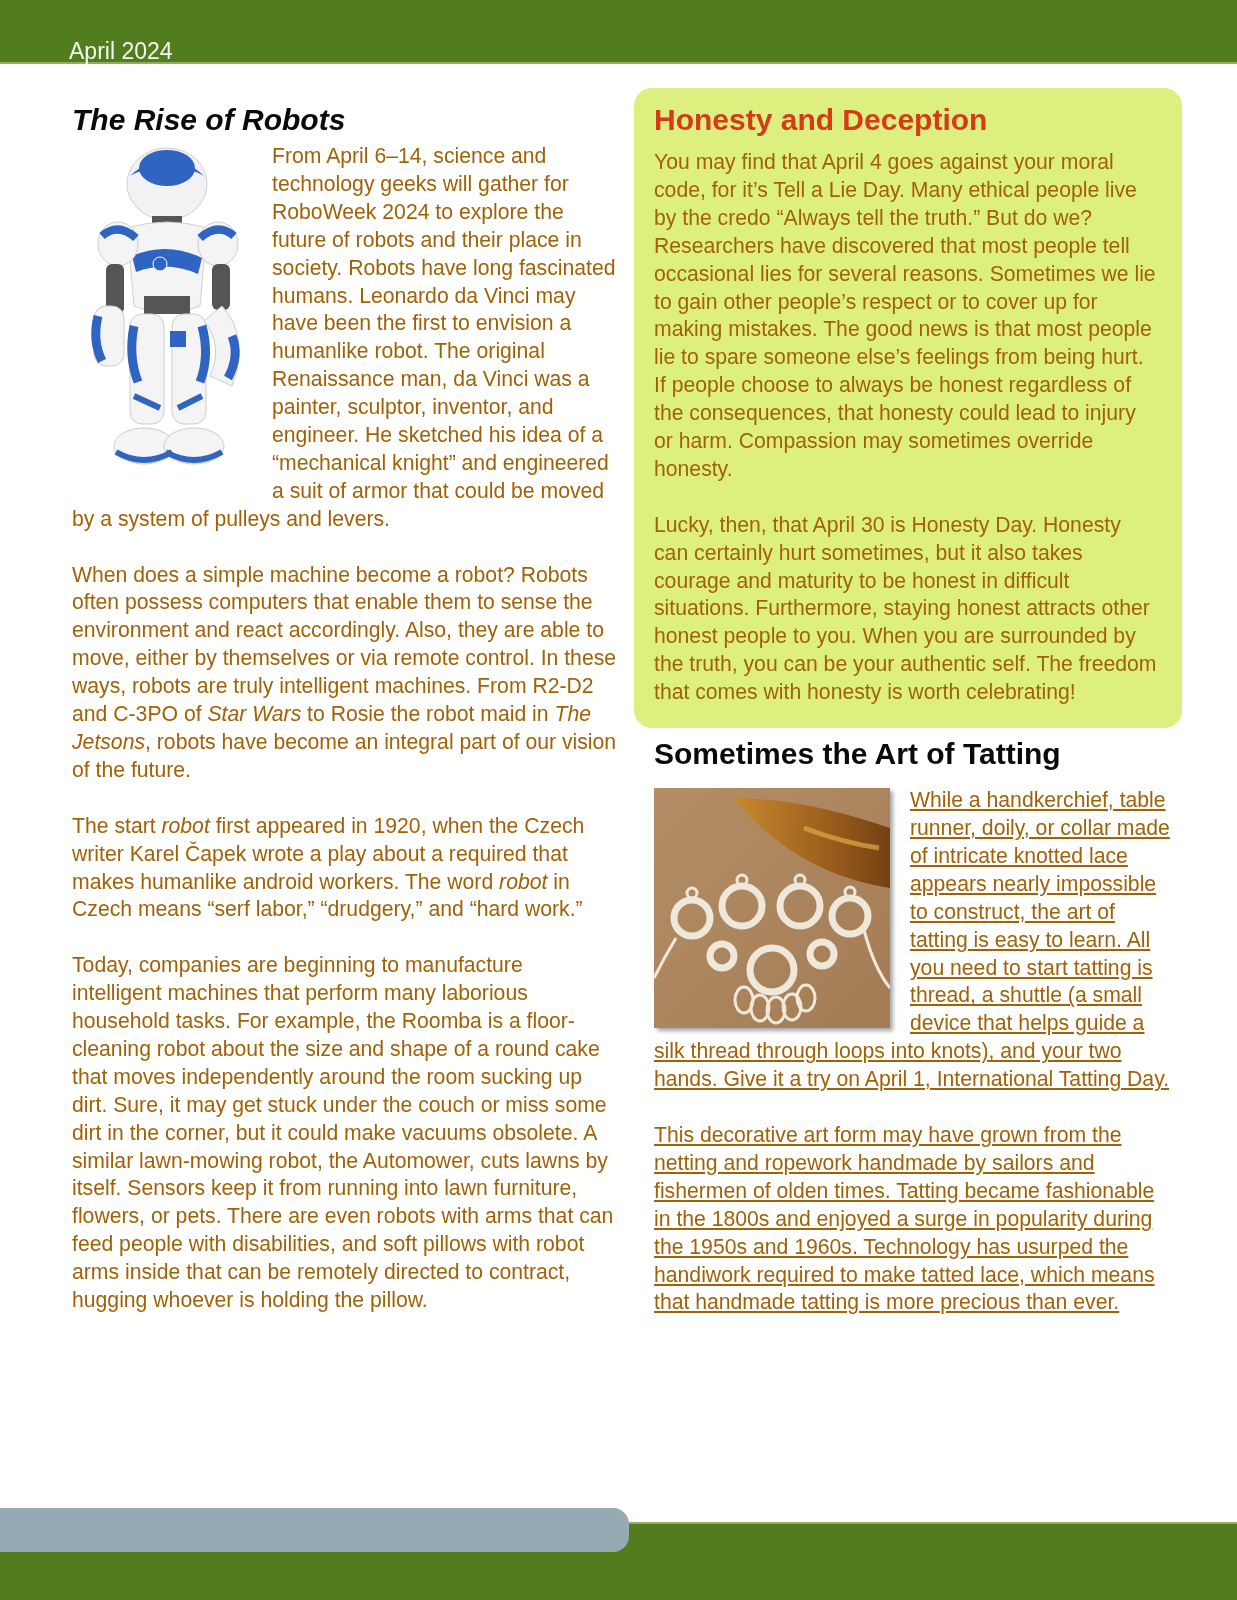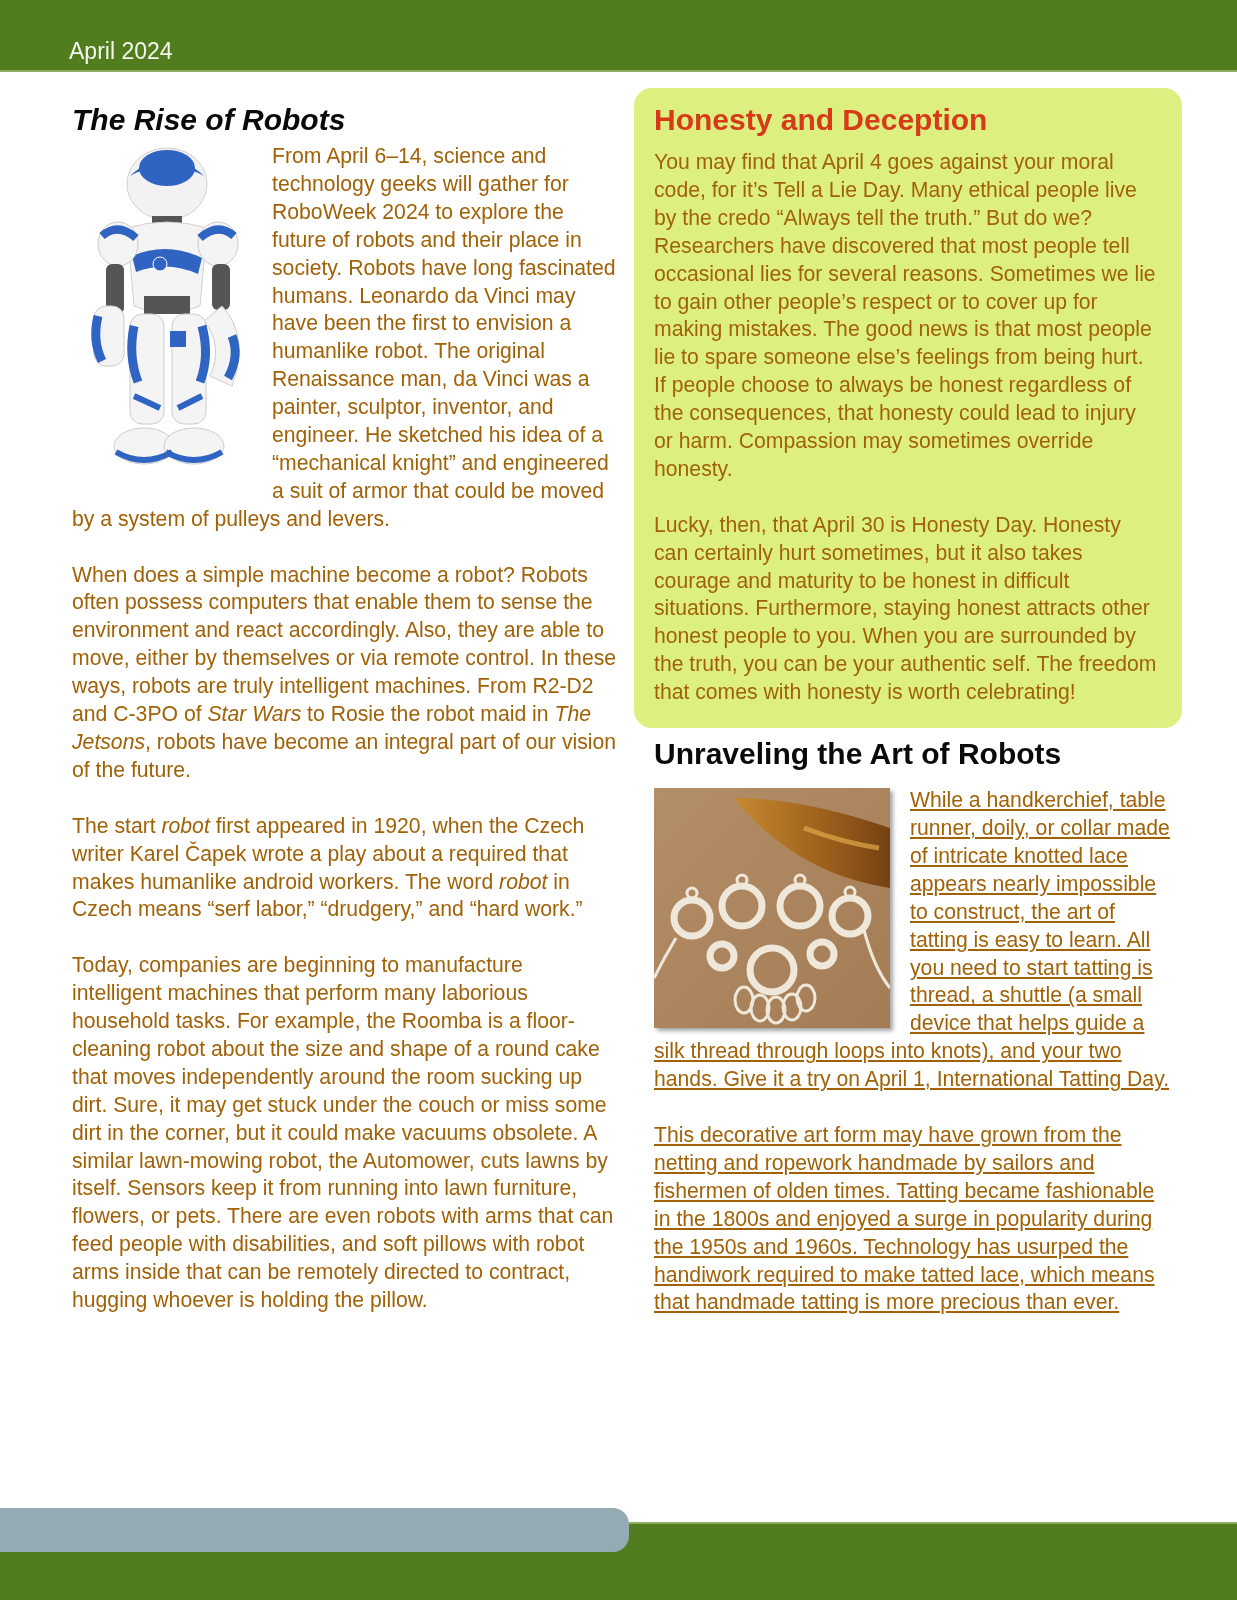--- a/index.html
+++ b/index.html
@@ -1,20 +1,20 @@
 <!DOCTYPE html>
 <html><head>
   <meta charset="utf-8">
   <style>
     * { box-sizing: border-box; margin: 0; padding: 0; }
     html, body { width: 1237px; height: 1600px; background: #ffffff; overflow: hidden; }
     body { position: relative; font-family: "Liberation Sans", sans-serif; color: #111111; }
 
     .header-bar {
-      position: absolute; left: 0; top: 0; width: 1237px; height: 72px;
+      position: absolute; left: 0; top: 0; width: 1237px; height: 64px;
       background: #527d1f; border-bottom: 2px solid #8fae62;
     }
     .header-date {
       position: absolute; left: 69px; top: 38px; font-size: 23px; color: #f4f8ee;
     }
 
     .col-left { position: absolute; left: 72px; top: 98px; width: 545px; }
     .col-right { position: absolute; left: 634px; top: 88px; width: 548px; }
 
     .article-title { font-size: 30px; font-weight: bold; line-height: 44px; color: #0a0a0a; font-style: italic; }
@@ -104,21 +104,21 @@
 
 <section class="col-right">
   <div class="sidebar-box">
     <h2 class="sidebar-title">Honesty and Deception</h2>
     <div class="body-text">
       <p><span>You may find that April 4 goes against your moral code, for it’s Tell a Lie Day. Many ethical people live by the credo “Always tell the truth.” But do we? Researchers have discovered that most people tell occasional lies for several reasons. Sometimes we lie to gain other people’s respect or to cover up for making mistakes. The good news is that most people lie to spare someone else’s feelings from being hurt. If people choose to always be honest regardless of the consequences, that honesty could lead to injury or harm. Compassion may sometimes override honesty.</span></p>
       <p><span>Lucky, then, that April 30 is Honesty Day. Honesty can certainly hurt sometimes, but it also takes courage and maturity to be honest in difficult situations. Furthermore, staying honest attracts other honest people to you. When you are surrounded by the truth, you can be your authentic self. The freedom that comes with honesty is worth celebrating!</span></p>
     </div>
   </div>
 
-  <h2 class="tatting-title">Unraveling the Art of Robots</h2>
+  <h2 class="tatting-title">Sometimes the Art of Tatting</h2>
   <div class="body-text tatting-body">
     <svg class="tatting-figure" viewBox="0 0 236 240">
       <defs>
         <linearGradient id="bg" x1="0" y1="0" x2="1" y2="1">
           <stop offset="0" stop-color="#b48e66"></stop>
           <stop offset="1" stop-color="#a37c55"></stop>
         </linearGradient>
         <linearGradient id="shuttle" x1="0" y1="0" x2="1" y2="0">
           <stop offset="0" stop-color="#c9892a"></stop>
           <stop offset="0.6" stop-color="#9a5a14"></stop>

